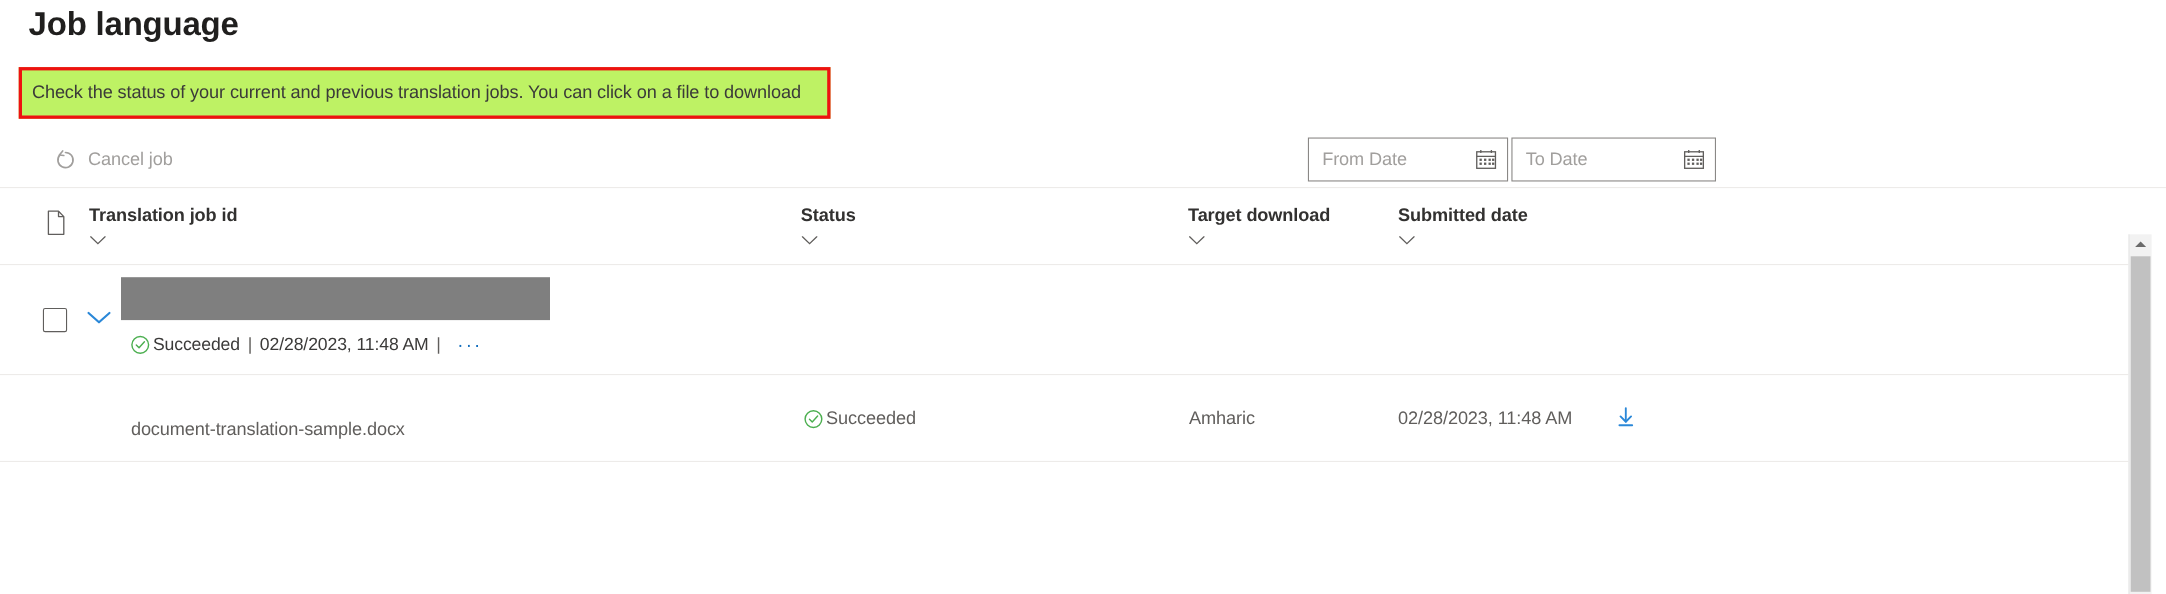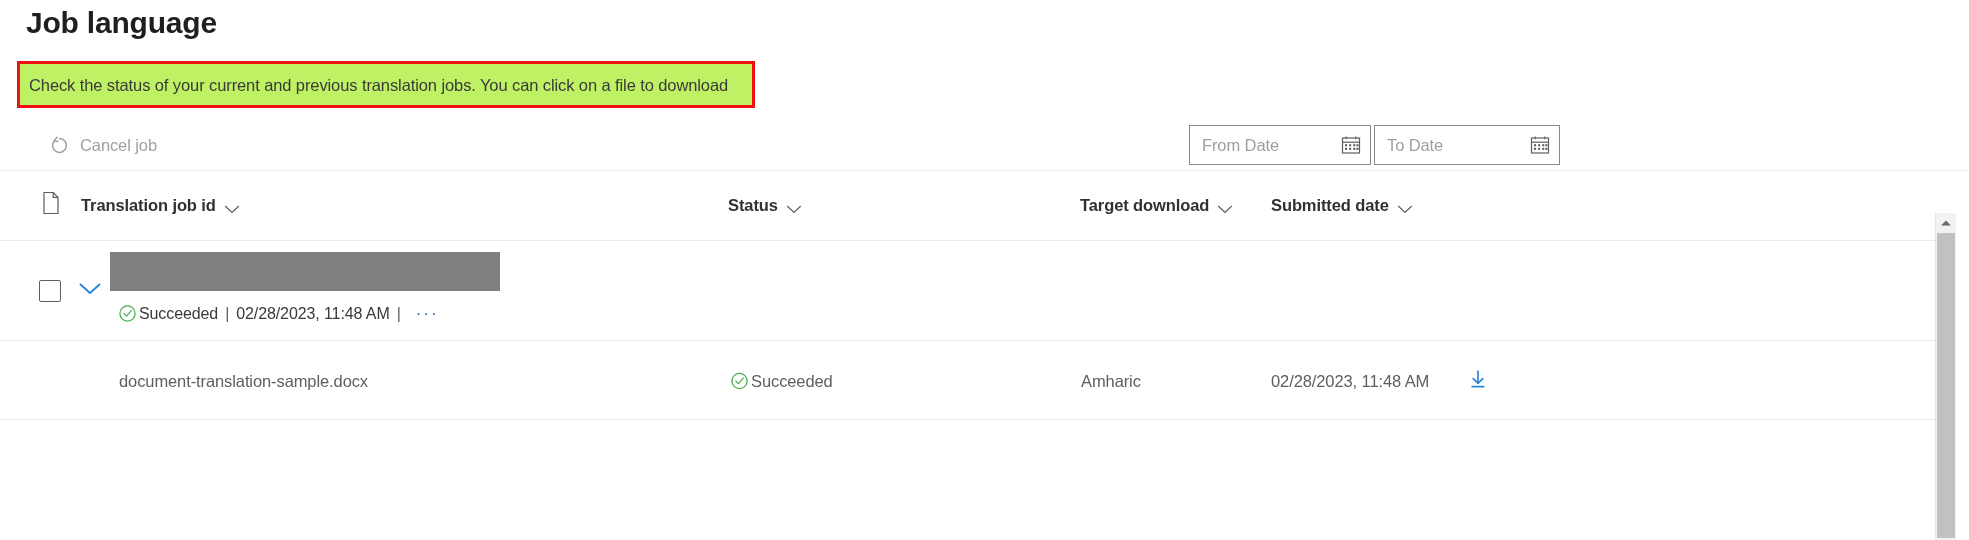--- a/index.html
+++ b/index.html
@@ -106,28 +106,29 @@
   #table-header-row {
     position: relative;
     height: 70px;
     border-bottom: 1px solid #edebe9;
   }
   .col-head {
     position: absolute;
     top: 34px;
     transform: translateY(-50%);
     display: flex;
-    align-items: flex-end;
+    align-items: flex-start;
     gap: 8px;
     font-size: 16.5px;
     font-weight: 600;
     color: #323130;
     white-space: nowrap;
     letter-spacing: -0.1px;
     cursor: default;
+    flex-direction: column;
   }
   #col-head-jobid    { left: 81px; }
   #col-head-status   { left: 728px; }
   #col-head-language { left: 1080px; }
   #col-head-date     { left: 1271px; }
   #col-icon-file {
     position: absolute;
     left: 41px;
     top: 34px;
     transform: translateY(-50%);
@@ -204,21 +205,21 @@
   }
   .cell {
     position: absolute;
     top: 40px;
     transform: translateY(-50%);
     font-size: 16.5px;
     color: #605e5c;
     white-space: nowrap;
     letter-spacing: -0.1px;
   }
-  #cell-filename { left: 119px; cursor: pointer; }
+  #cell-filename { left: 119px; cursor: pointer; margin-top: 10px; }
   #cell-status   { left: 730px; display: flex; align-items: center; gap: 2px; }
   #cell-language { left: 1081px; }
   #cell-date     { left: 1271px; }
   #download-button {
     position: absolute;
     left: 1465px;
     top: 40px;
     transform: translateY(-50%);
     width: 26px;
     height: 26px;

